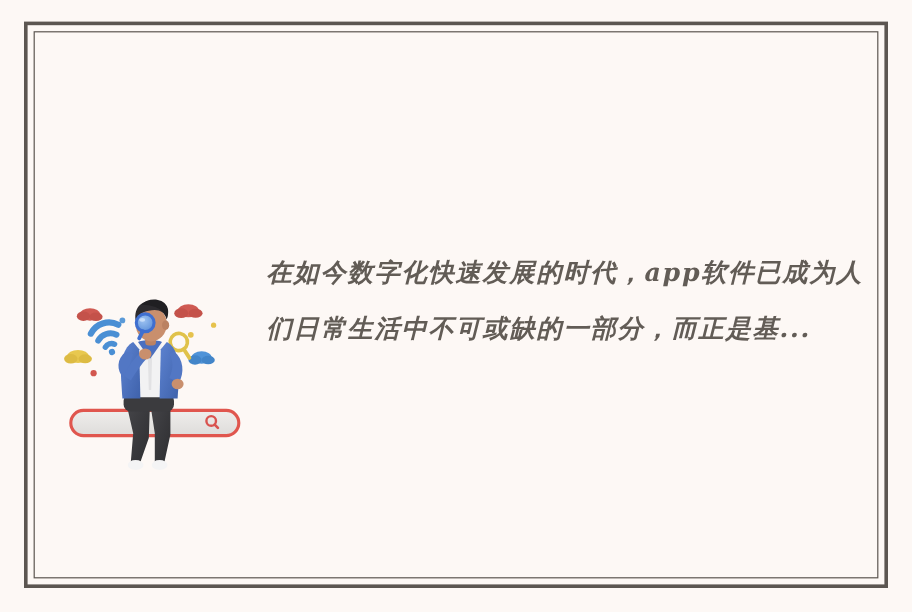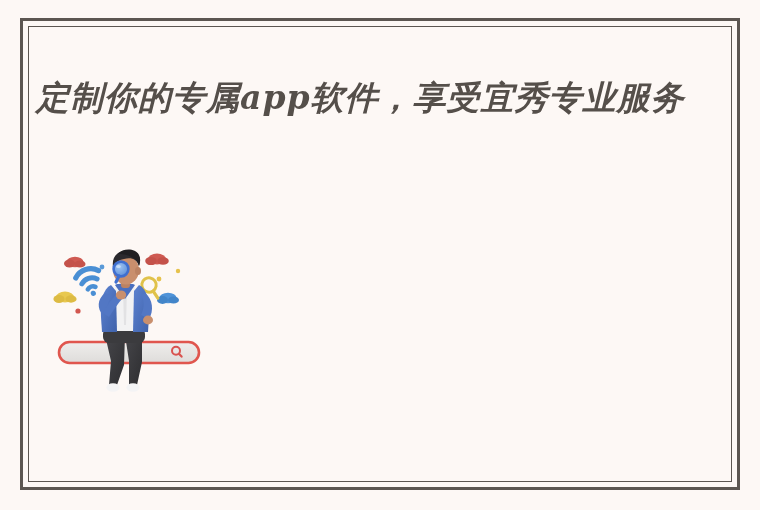--- a/index.html
+++ b/index.html
@@ -86,22 +86,22 @@
   .illustration svg { display: block; }
 </style>
 </head>
 <body>
 
 <div class="page">
 
   <div class="frame-outer"></div>
   <div class="frame-inner"></div>
 
-  <h1 class="headline">定制你的专属app软件，享受宜秀专业服务</h1>
-
+
+  <p class="excerpt">在如今数字化快速发展的时代，app软件已成为人们日常生活中不可或缺的一部分，而正是基...</p>
 
   <div class="illustration">
     <svg viewBox="0 0 170 170" width="170" height="170" xmlns="http://www.w3.org/2000/svg">
       <defs>
         <linearGradient id="jacketG" x1="0" y1="0" x2="1" y2="1">
           <stop offset="0%" stop-color="#5d83d1"></stop>
           <stop offset="100%" stop-color="#3f62ab"></stop>
         </linearGradient>
         <linearGradient id="barG" x1="0" y1="0" x2="0" y2="1">
           <stop offset="0%" stop-color="#efeeec"></stop>

